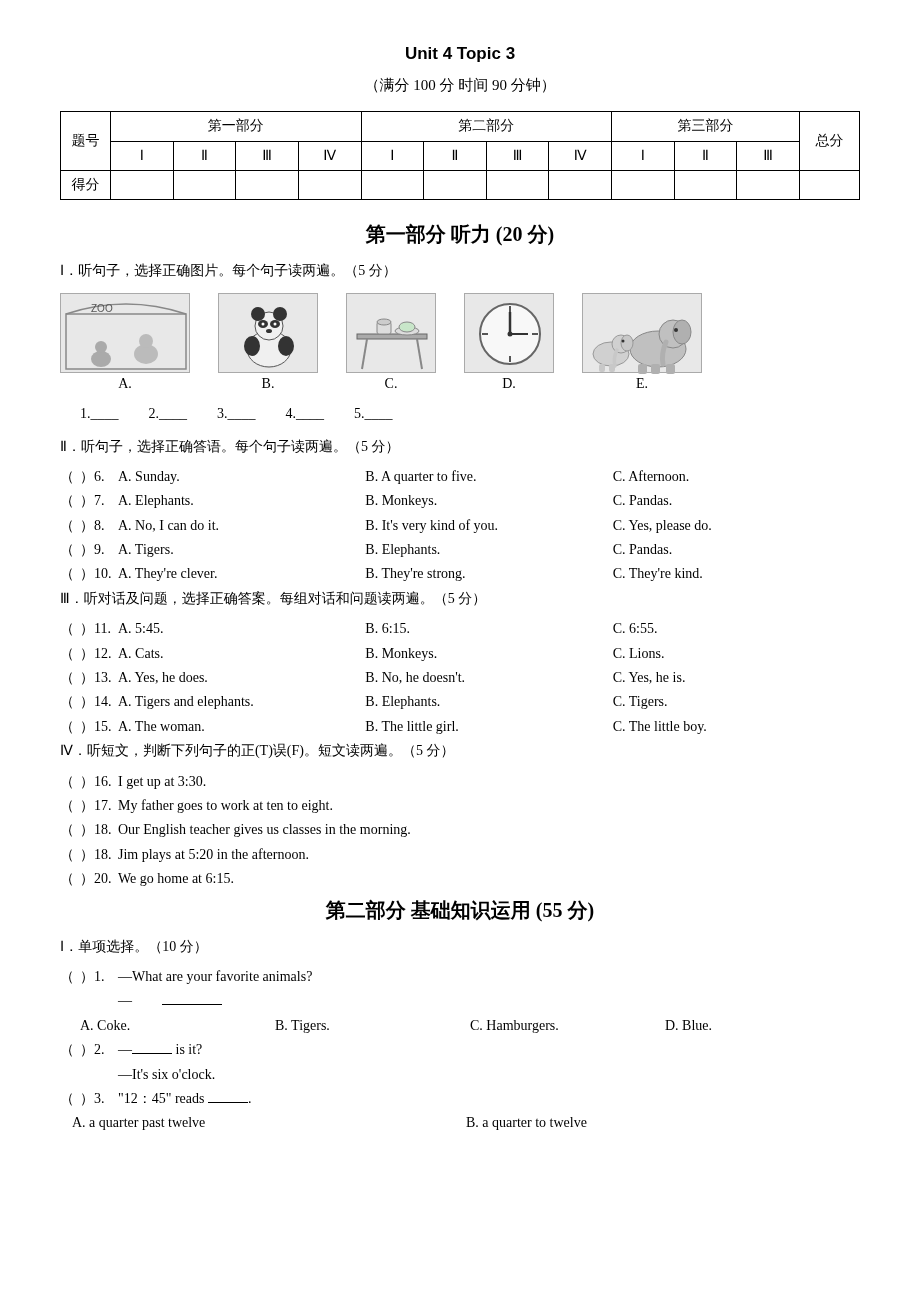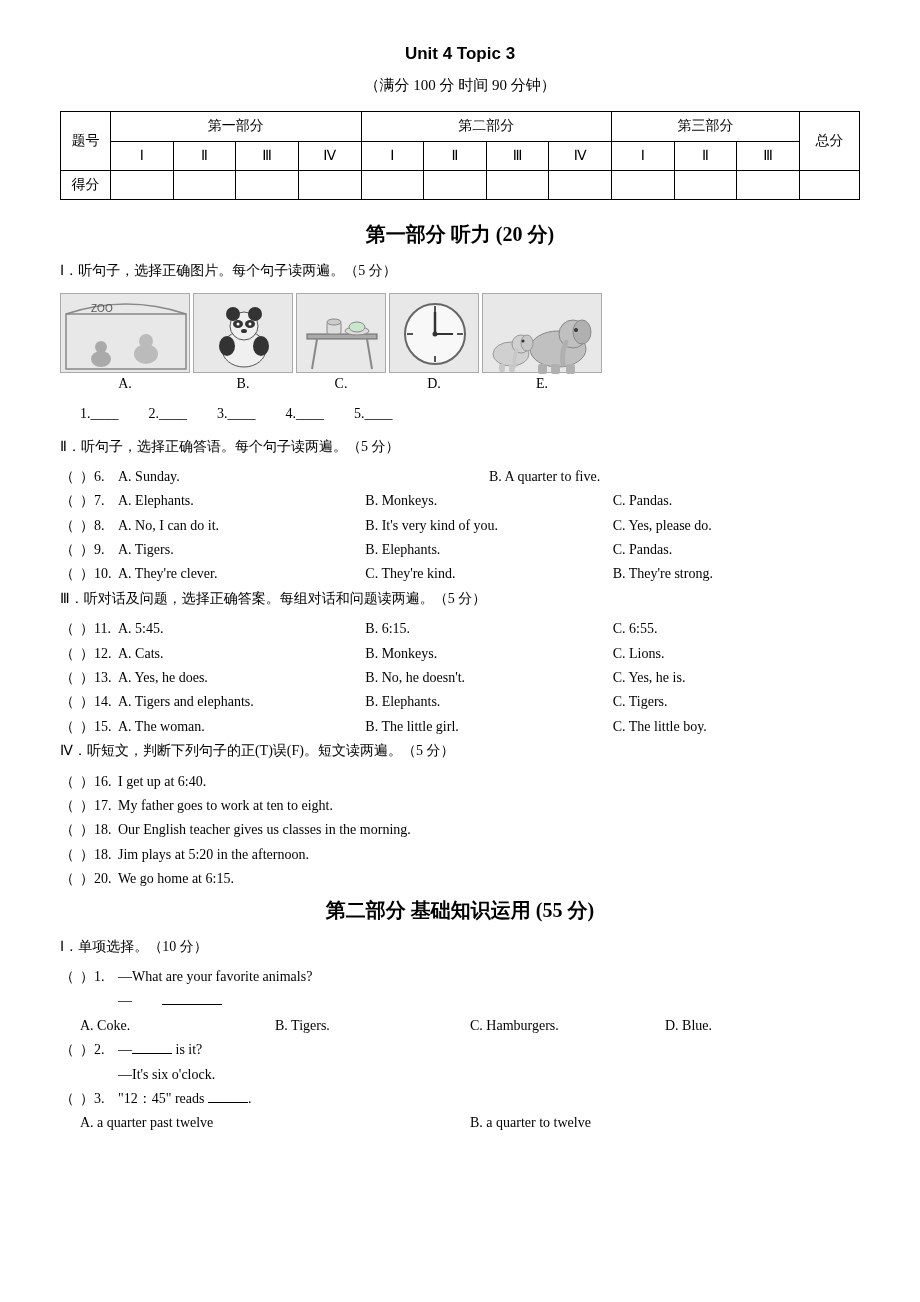--- a/index.html
+++ b/index.html
@@ -49,21 +49,21 @@
       margin: 14px 0 10px 0;
     }
     .part-instruction {
       font-size: 14px;
       margin-bottom: 8px;
     }
     
     .images-row {
       display: flex;
       align-items: flex-end;
-      gap: 3px;
+      gap: 28px;
       margin: 10px 0 8px 0;
     }
     .img-item {
       display: flex;
       flex-direction: column;
       align-items: center;
       font-size: 14px;
     }
     
     .blanks-row {
@@ -320,20 +320,21 @@
 </div>
 
 <div class="part-instruction">Ⅱ．听句子，选择正确答语。每个句子读两遍。（5 分）</div>
 
 <div class="question-block">
   <div class="q-row">
     <span class="q-paren">（</span>
     <span class="q-num">）6.</span>
     <span class="q-opt">A. Sunday.</span>
     <span class="q-opt">B. A quarter to five.</span>
+    <span class="q-opt">C. Afternoon.</span>
   </div>
   <div class="q-row">
     <span class="q-paren">（</span>
     <span class="q-num">）7.</span>
     <span class="q-opt">A. Elephants.</span>
     <span class="q-opt">B. Monkeys.</span>
     <span class="q-opt">C. Pandas.</span>
   </div>
   <div class="q-row">
     <span class="q-paren">（</span>
@@ -346,22 +347,22 @@
     <span class="q-paren">（</span>
     <span class="q-num">）9.</span>
     <span class="q-opt">A. Tigers.</span>
     <span class="q-opt">B. Elephants.</span>
     <span class="q-opt">C. Pandas.</span>
   </div>
   <div class="q-row">
     <span class="q-paren">（</span>
     <span class="q-num">）10.</span>
     <span class="q-opt">A. They're clever.</span>
+    <span class="q-opt">B. They're strong.</span>
     <span class="q-opt">C. They're kind.</span>
-    <span class="q-opt">B. They're strong.</span>
   </div>
 </div>
 
 <div class="part-instruction">Ⅲ．听对话及问题，选择正确答案。每组对话和问题读两遍。（5 分）</div>
 
 <div class="question-block">
   <div class="q-row">
     <span class="q-paren">（</span>
     <span class="q-num">）11.</span>
     <span class="q-opt">A. 5:45.</span>
@@ -397,21 +398,21 @@
     <span class="q-opt">C. The little boy.</span>
   </div>
 </div>
 
 <div class="part-instruction">Ⅳ．听短文，判断下列句子的正(T)误(F)。短文读两遍。（5 分）</div>
 
 <div class="question-block">
   <div class="q-row">
     <span class="q-paren">（</span>
     <span class="q-num">）16.</span>
-    <span class="q-content">I get up at 6:40.</span>
+    <span class="q-content">I get up at 3:30.</span>
   </div>
   <div class="q-row">
     <span class="q-paren">（</span>
     <span class="q-num">）17.</span>
     <span class="q-content">My father goes to work at ten to eight.</span>
   </div>
   <div class="q-row">
     <span class="q-paren">（</span>
     <span class="q-num">）18.</span>
     <span class="q-content">Our English teacher gives us classes in the morning.</span>
@@ -459,17 +460,17 @@
     —It's six o'clock.
   </div>
 </div>
 
 <div class="question-block">
   <div class="q-row">
     <span class="q-paren">（</span>
     <span class="q-num">）3.</span>
     <span class="q-content">"12：45" reads <span class="inline-blank"></span>.</span>
   </div>
-  <div class="q-row" style="margin-left:20px; margin-top:2px;">
+  <div class="q-row" style="margin-left:12px; margin-top:2px;">
     <span style="flex:2; font-size:14px;">A. a quarter past twelve</span>
     <span style="flex:2; font-size:14px;">B. a quarter to twelve</span>
   </div>
 </div>
 
 </body></html>

